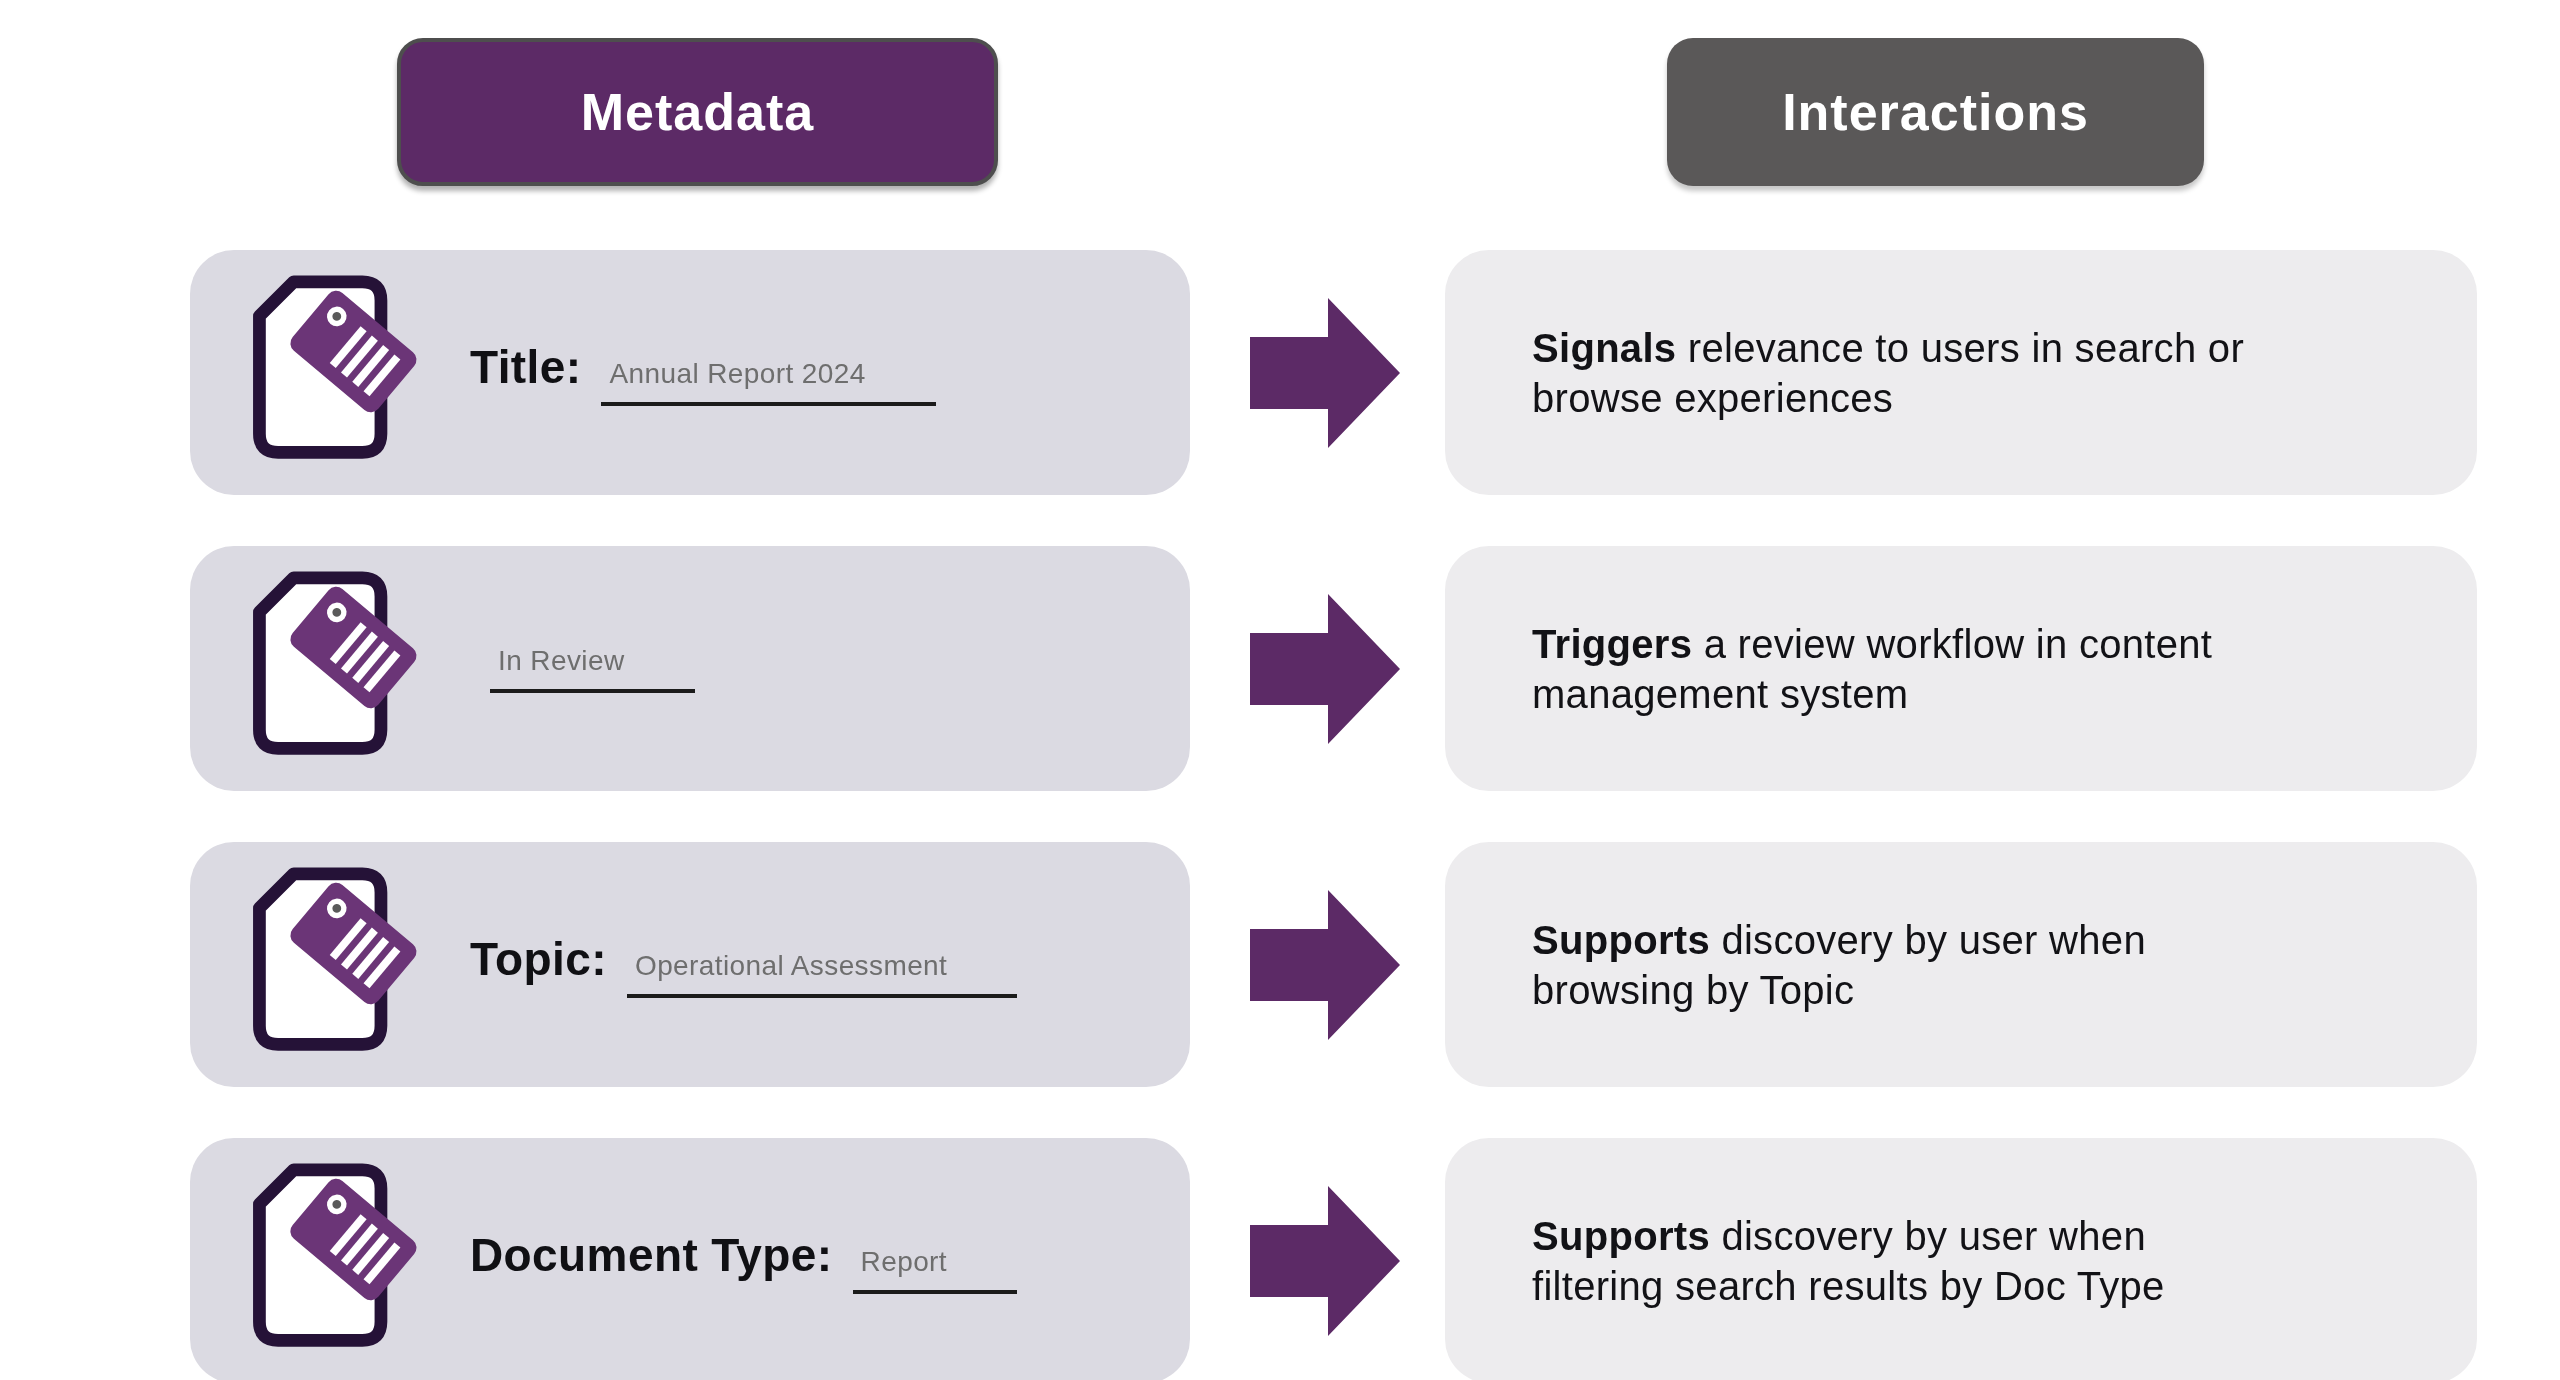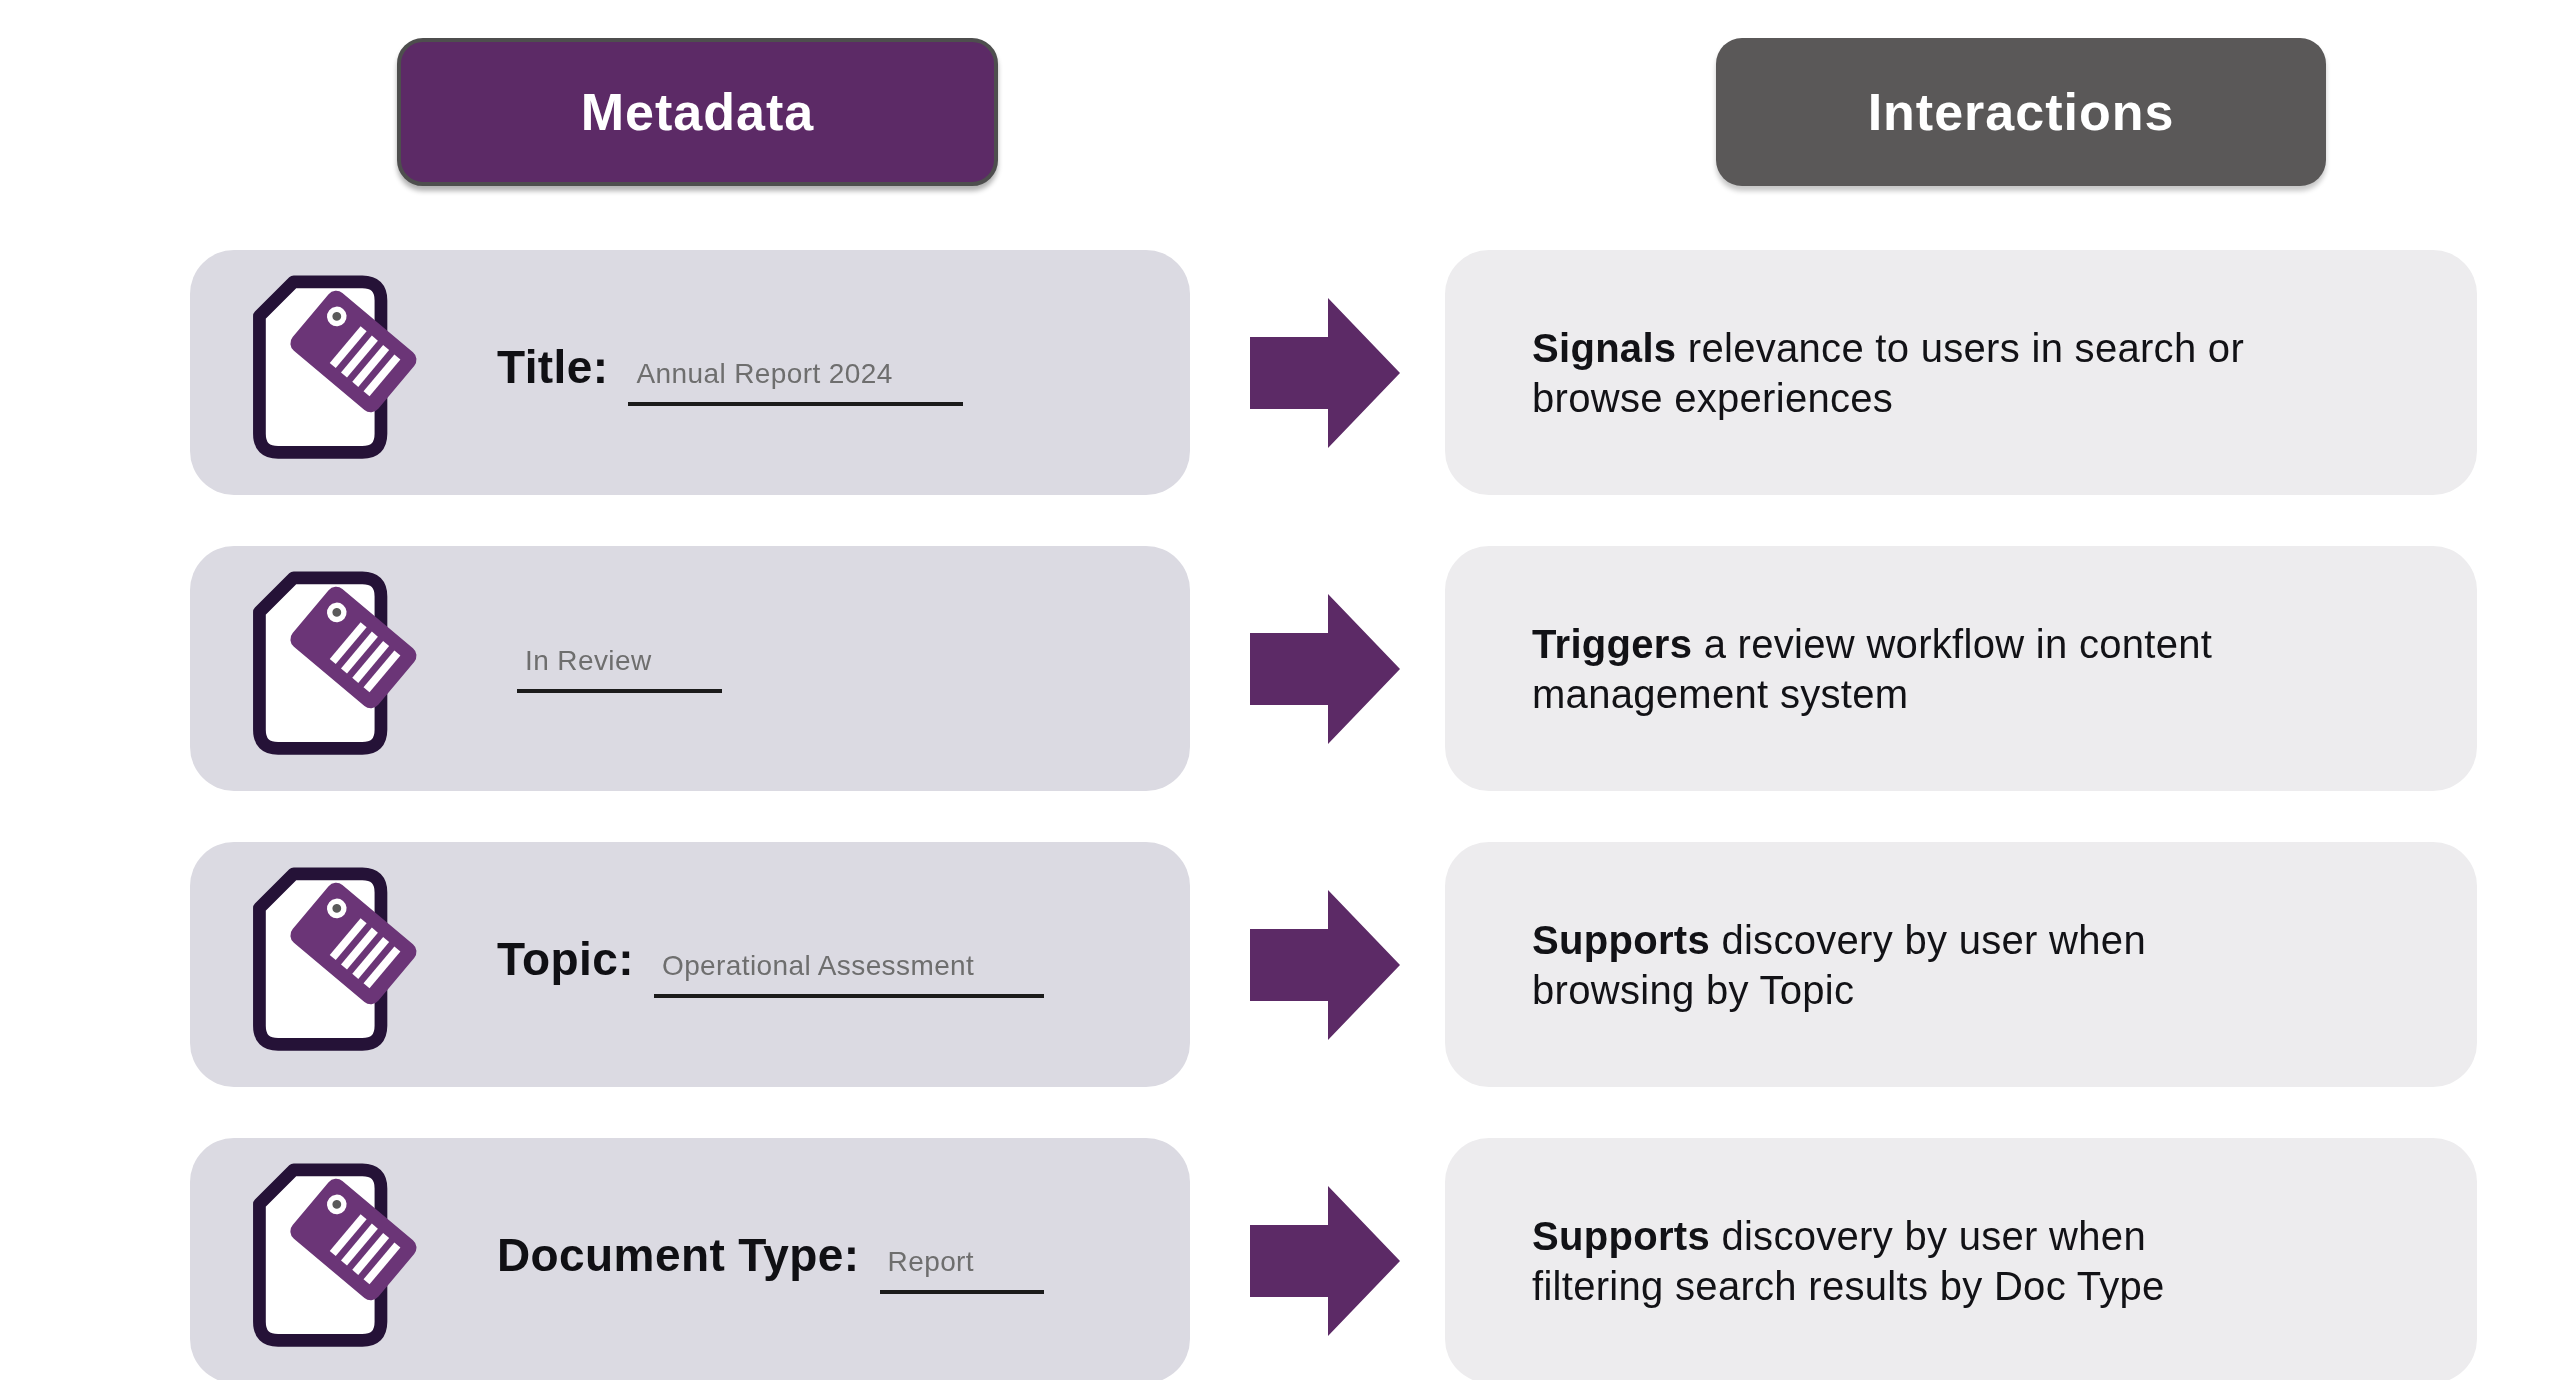--- a/index.html
+++ b/index.html
@@ -16,34 +16,34 @@
     display:flex;align-items:center;justify-content:center;
     color:#ffffff;font-weight:700;font-size:52px;letter-spacing:1px;
     box-sizing:border-box;
   }
   .pill-purple{
     left:397px;width:601px;background:var(--purple-primary);
     border:4px solid #4e4e4e;
     box-shadow:0 5px 5px rgba(0,0,0,0.30);
   }
   .pill-gray{
-    left:1716px;width:610px;background:var(--gray-pill);
+    left:1667px;width:537px;background:var(--gray-pill);
     box-shadow:0 5px 5px rgba(0,0,0,0.22);
   }
 
   
   #rows{
     position:absolute;left:190px;top:250px;width:2287px;
     display:flex;flex-direction:column;gap:51px;
   }
   .row{height:245px;display:flex;align-items:stretch;}
 
   .card-left{
     width:1000px;flex:none;background:var(--card-left);border-radius:44px;
-    display:flex;align-items:center;padding-left:58px;box-sizing:border-box;gap:27px;
+    display:flex;align-items:center;padding-left:58px;box-sizing:border-box;
   }
   .doc-icon{flex:none;margin-top:-8px;}
   .field{display:flex;align-items:baseline;margin-left:10px;white-space:nowrap;}
   .field .label{
     font-size:46px;font-weight:700;color:#101014;letter-spacing:0.4px;
   }
   .field .value{
     margin-left:20px;font-size:28px;color:var(--value-gray);letter-spacing:0.4px;
     padding:0 70px 12px 8px;border-bottom:4px solid var(--underline);
   }

